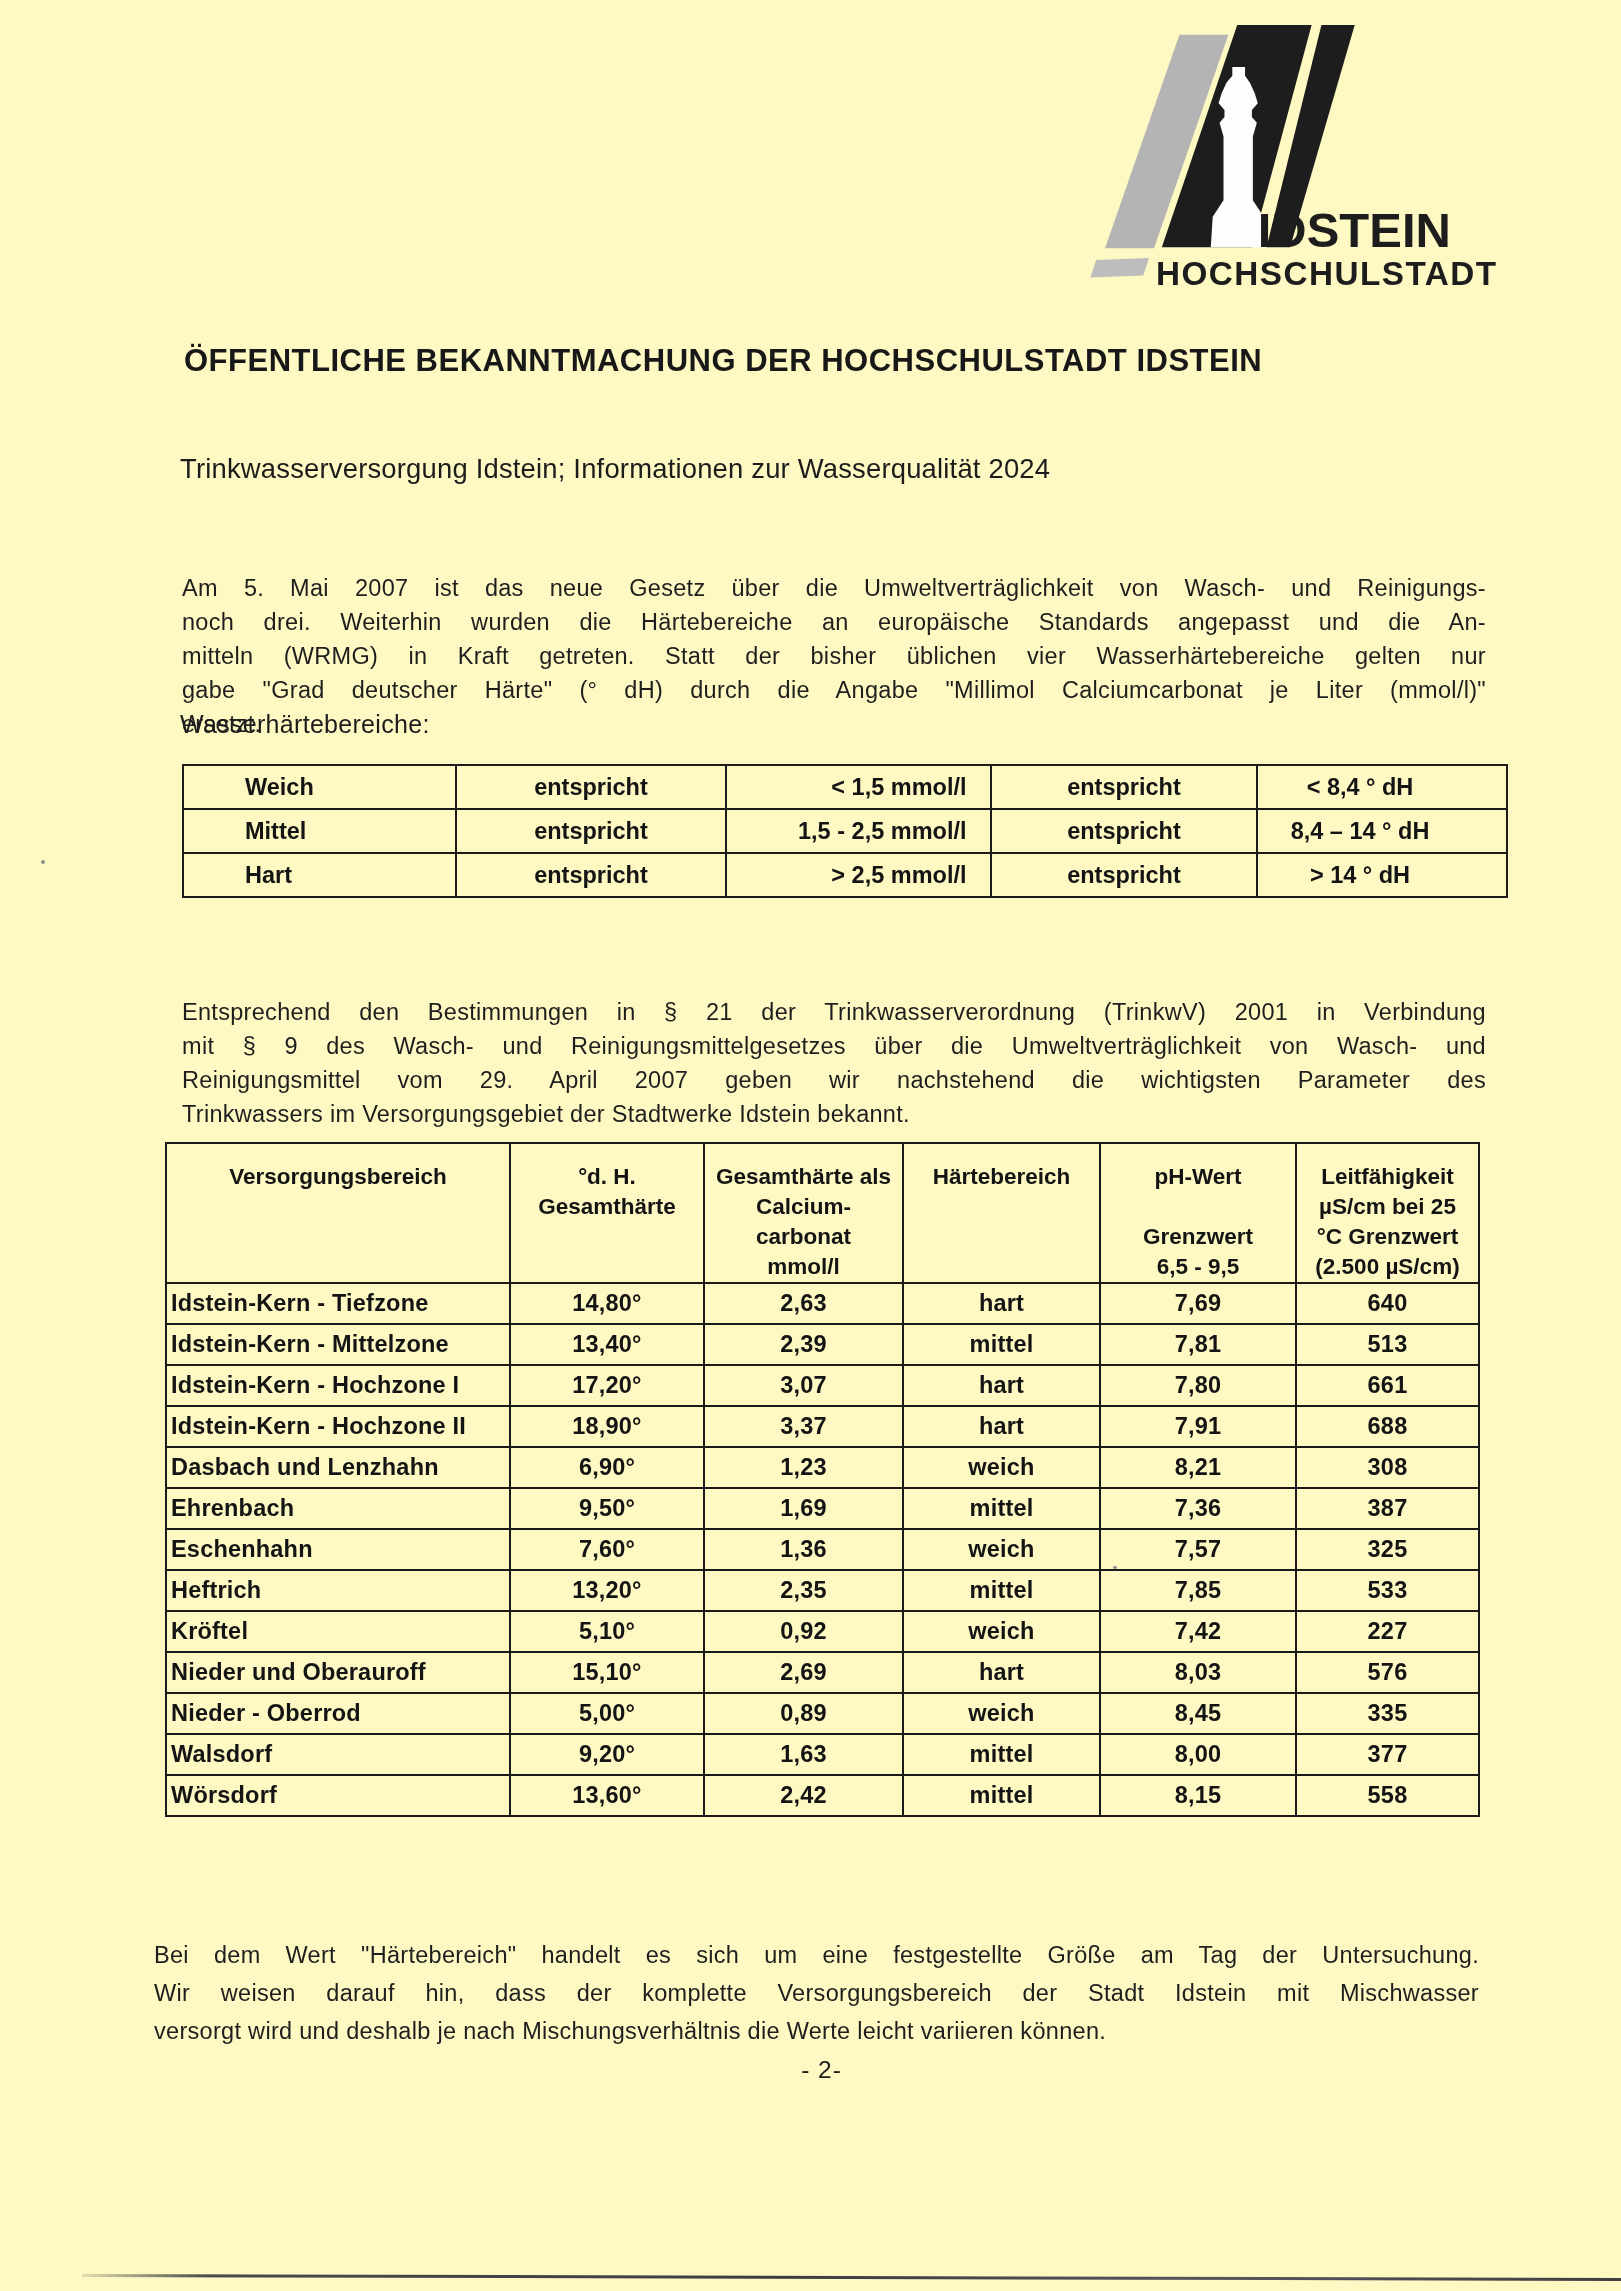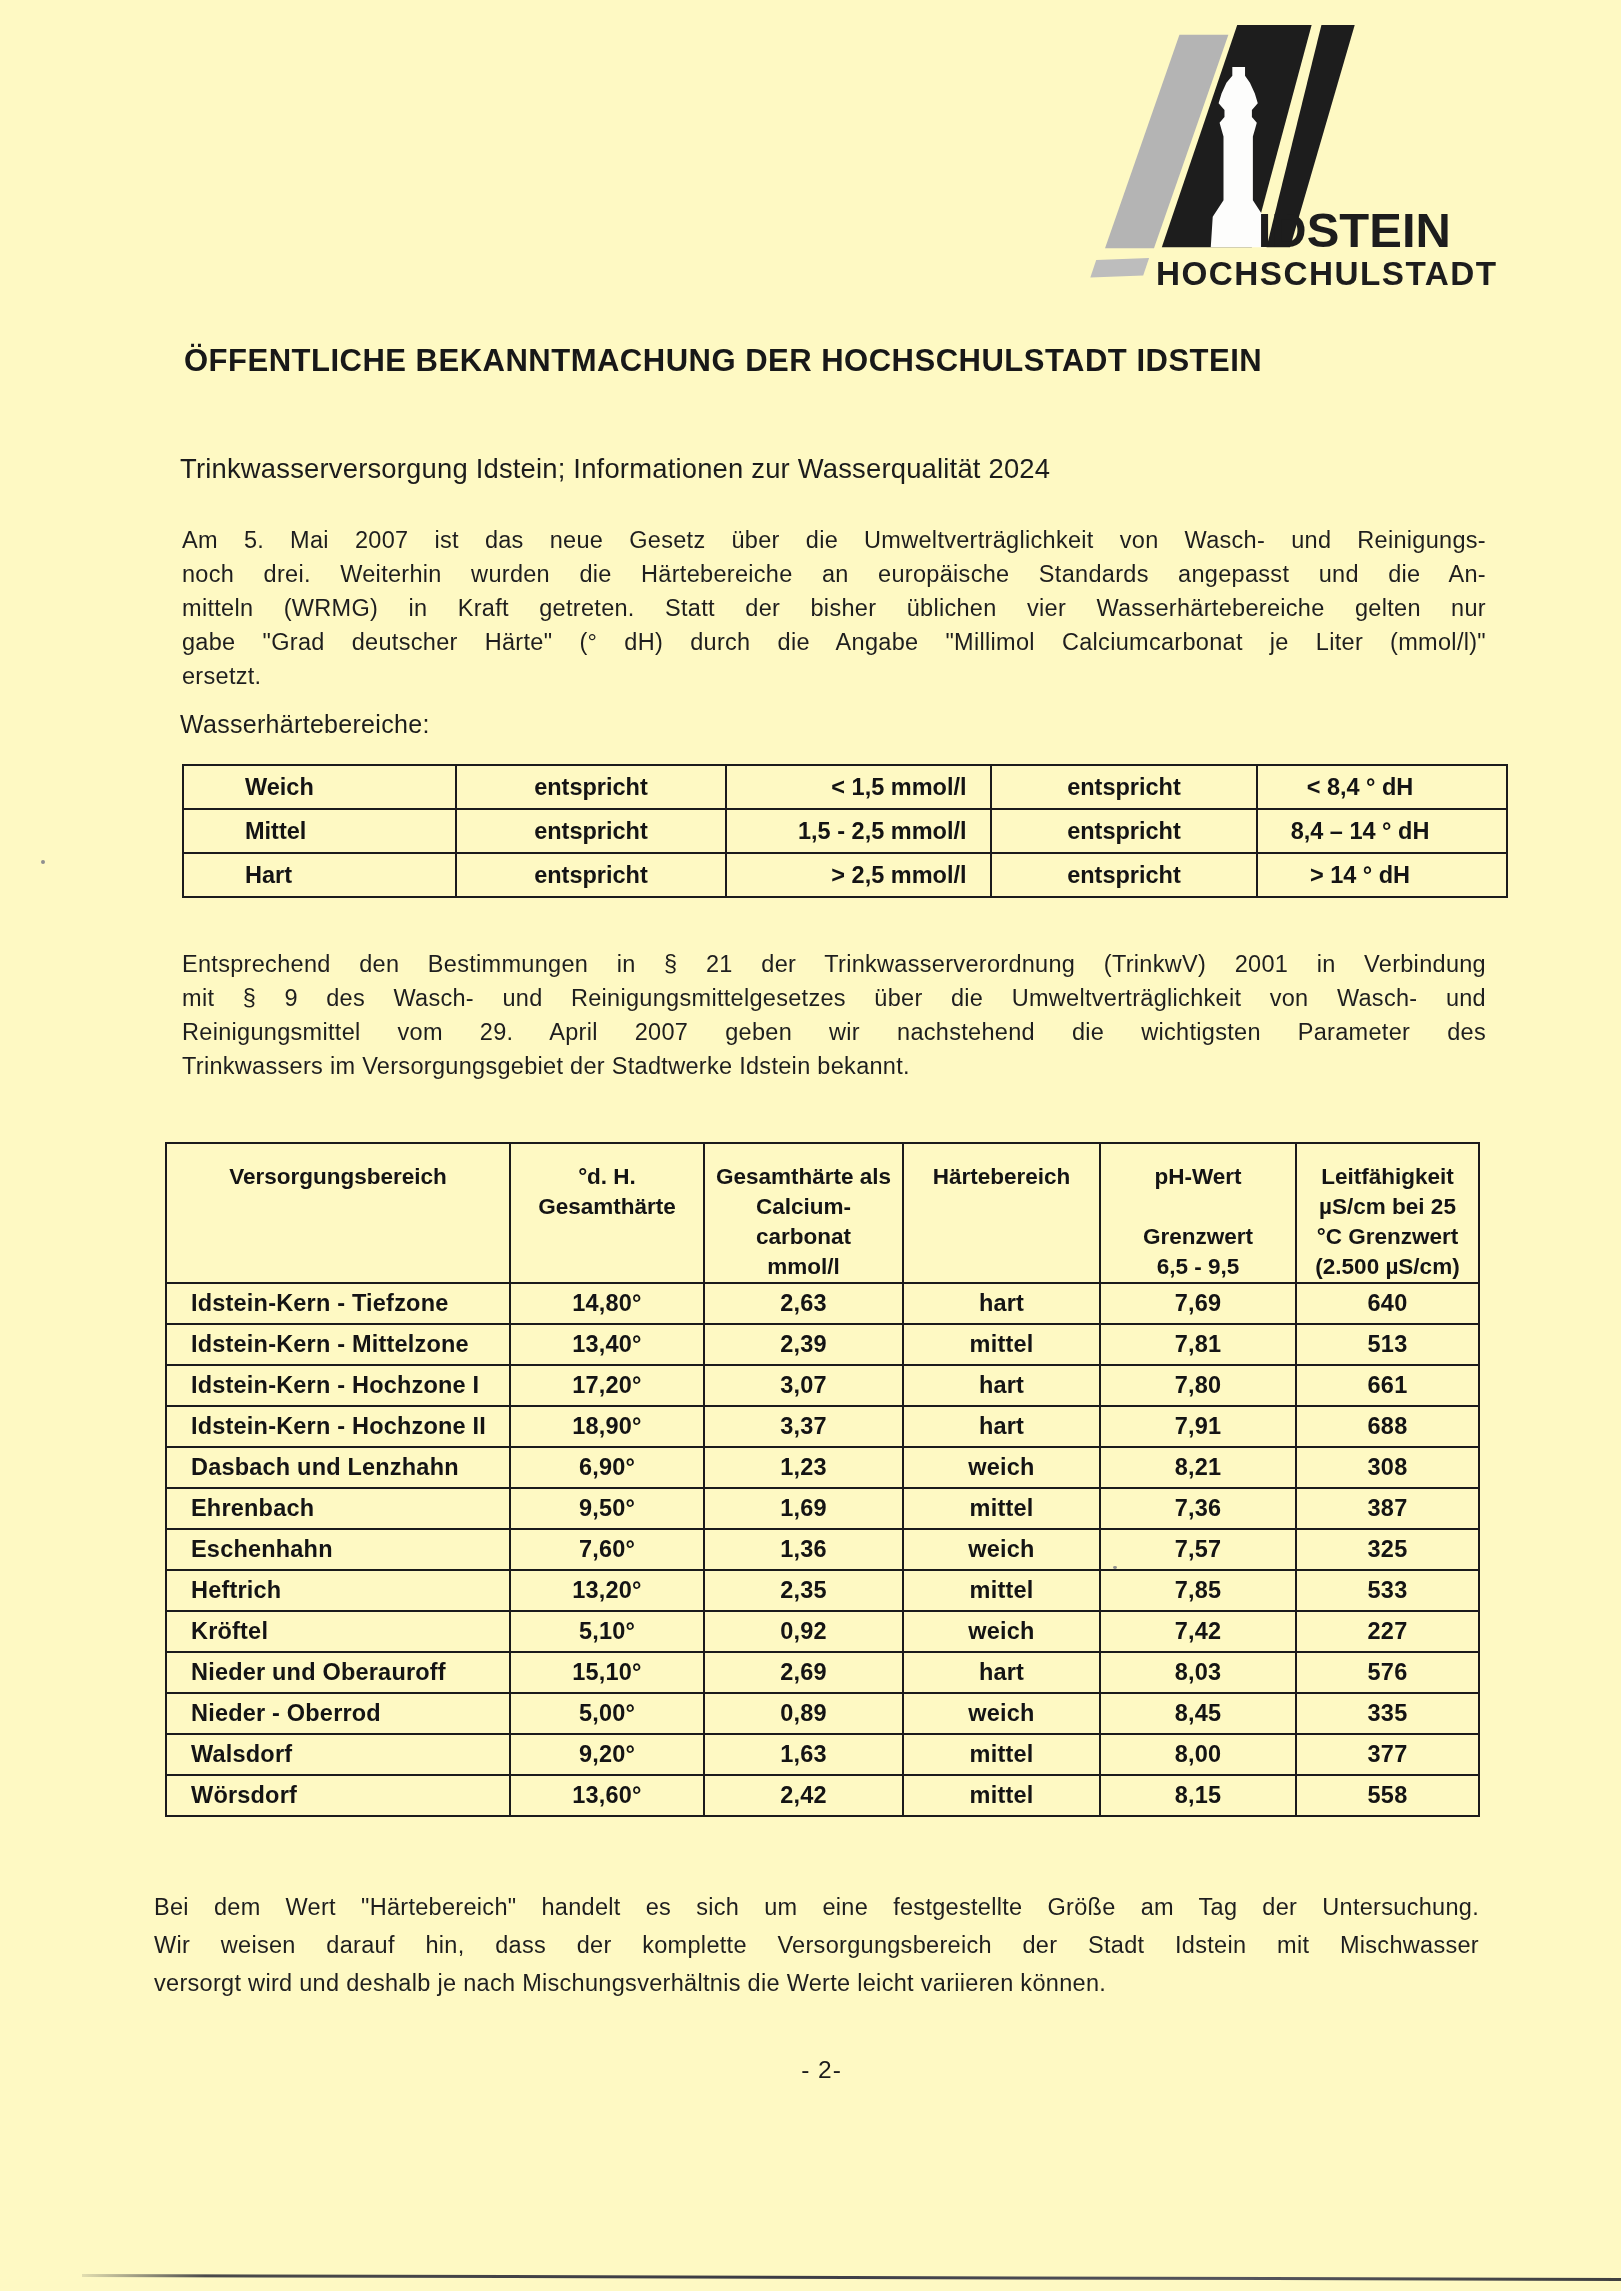--- a/index.html
+++ b/index.html
@@ -13,21 +13,21 @@
   
   #logo-svg { position:absolute; left:1059px; top:17.6px; width:470px; height:284px; }
 
   
   #title {
     left:184px; top:337px; width:1333px;
     font-size:31px; font-weight:700; letter-spacing:0.5px; line-height:47px;
     white-space:nowrap; color:#181818;
   }
   #subtitle { left:180px; top:451px; font-size:27.4px; line-height:35px; letter-spacing:0.2px; }
-  .para { font-size:23.5px; line-height:34px; letter-spacing:0.3px; color:#1e1e1e; }
+  .para { font-size:23.5px; line-height:34px; letter-spacing:0.3px; color:#1e1e1e;margin-top:48px; }
   .para > div { text-align:justify; text-align-last:justify; }
   .para > div:last-of-type { text-align:left; text-align-last:left; }
   #para-intro { left:182px; top:523px; width:1304px; }
   #para-regulation { left:182px; top:947px; width:1304px; }
   #para-note { left:154px; top:1888px; width:1325px; line-height:38px; }
   #hardness-label { left:180px; top:710px; font-size:25px; letter-spacing:0.3px; }
   #page-number { left:165px; top:2056px; width:1313px; text-align:center; font-size:24.5px; letter-spacing:1px; }
 
   
   table { border-collapse:collapse; table-layout:fixed; color:#141414; }
@@ -41,21 +41,21 @@
   #hardness-table td.c-rel   { text-align:center; }
   #hardness-table td.c-mmol  { text-align:right; padding-right:23.5px; }
   #hardness-table td.c-dh    { text-align:center; padding-right:44px;margin-left:6px; }
 
   
   #supply-table { left:165px; top:1142px; width:1313px; }
   #supply-table thead td { height:116px; vertical-align:top; padding-top:18px;
        text-align:center; font-size:22.5px; line-height:30px;margin-left:42px; }
   #supply-table tbody td { height:39px; font-size:23.5px; vertical-align:middle;
        text-align:center; letter-spacing:0.2px; }
-  #supply-table tbody td.c-area { text-align:left; padding-left:24px; }
+  #supply-table tbody td.c-area { text-align:left; padding-left:4px; }
   .hlines > div { min-height:30px; }
 
   
   #scan-bottom-line {
     left:82px; top:2276px; width:1541px; height:2.9px;
     background:linear-gradient(to right, rgba(70,70,70,.15), #4a4a4a 8%, #3c3c44 45%, #55555c 75%, #3f3f3f);
     transform:rotate(0.15deg);
   }
   .speck { position:absolute; background:#8f8f8f; border-radius:50%; }
 </style>

